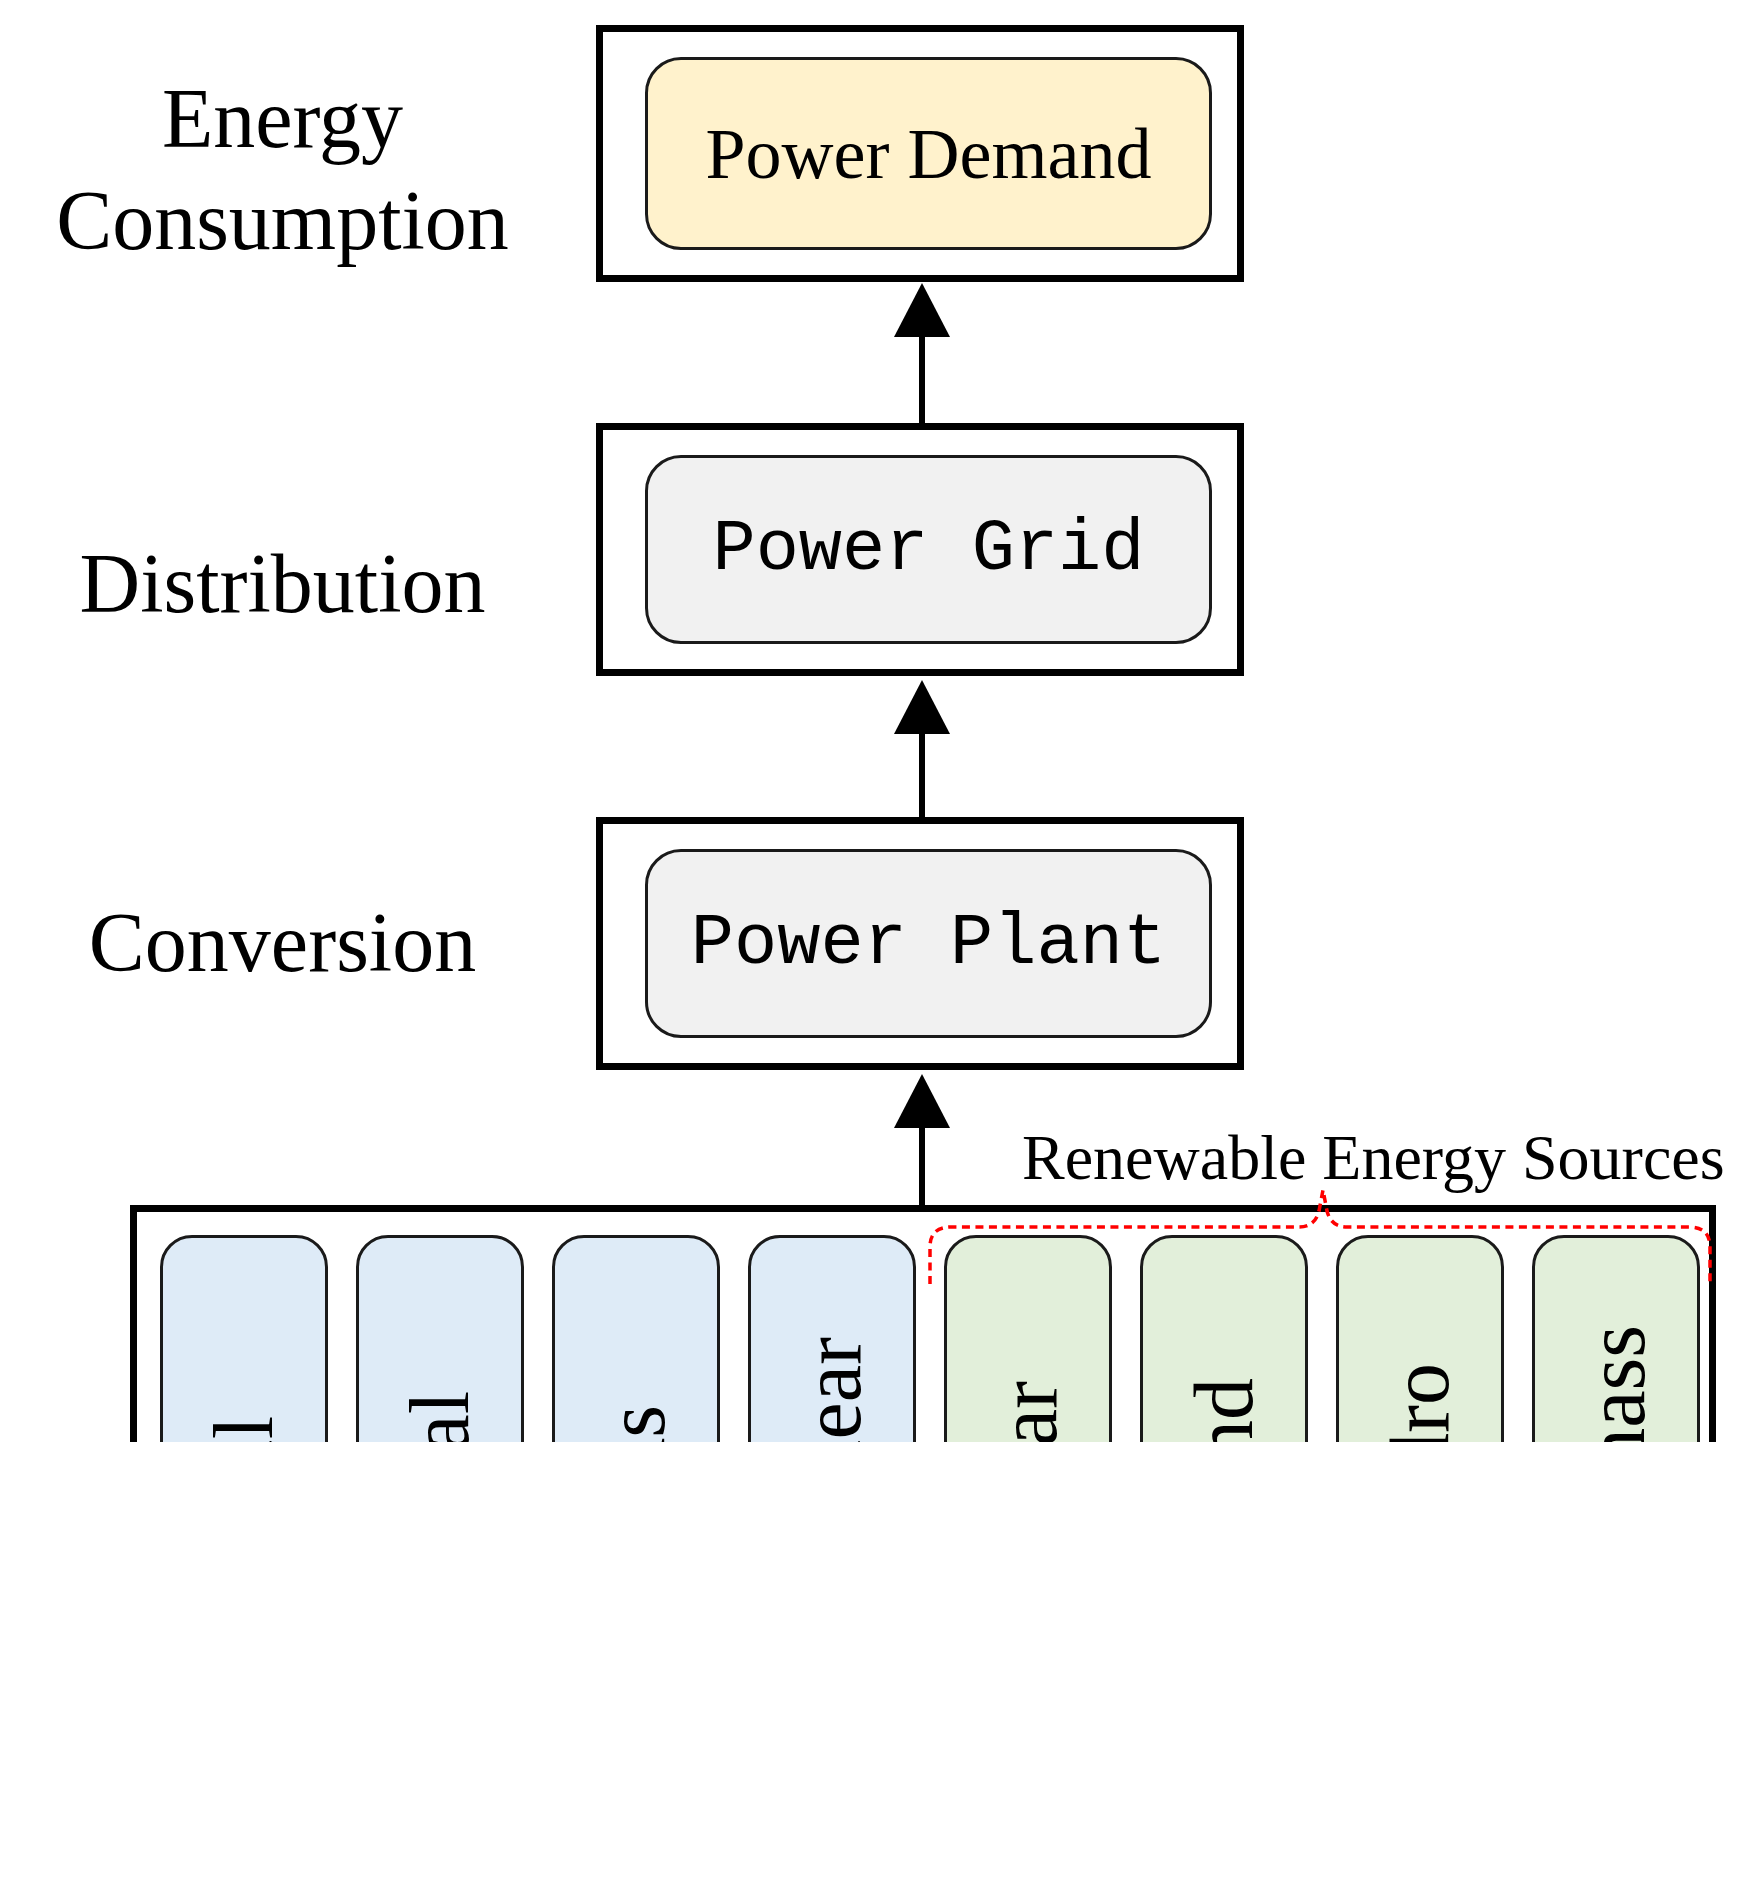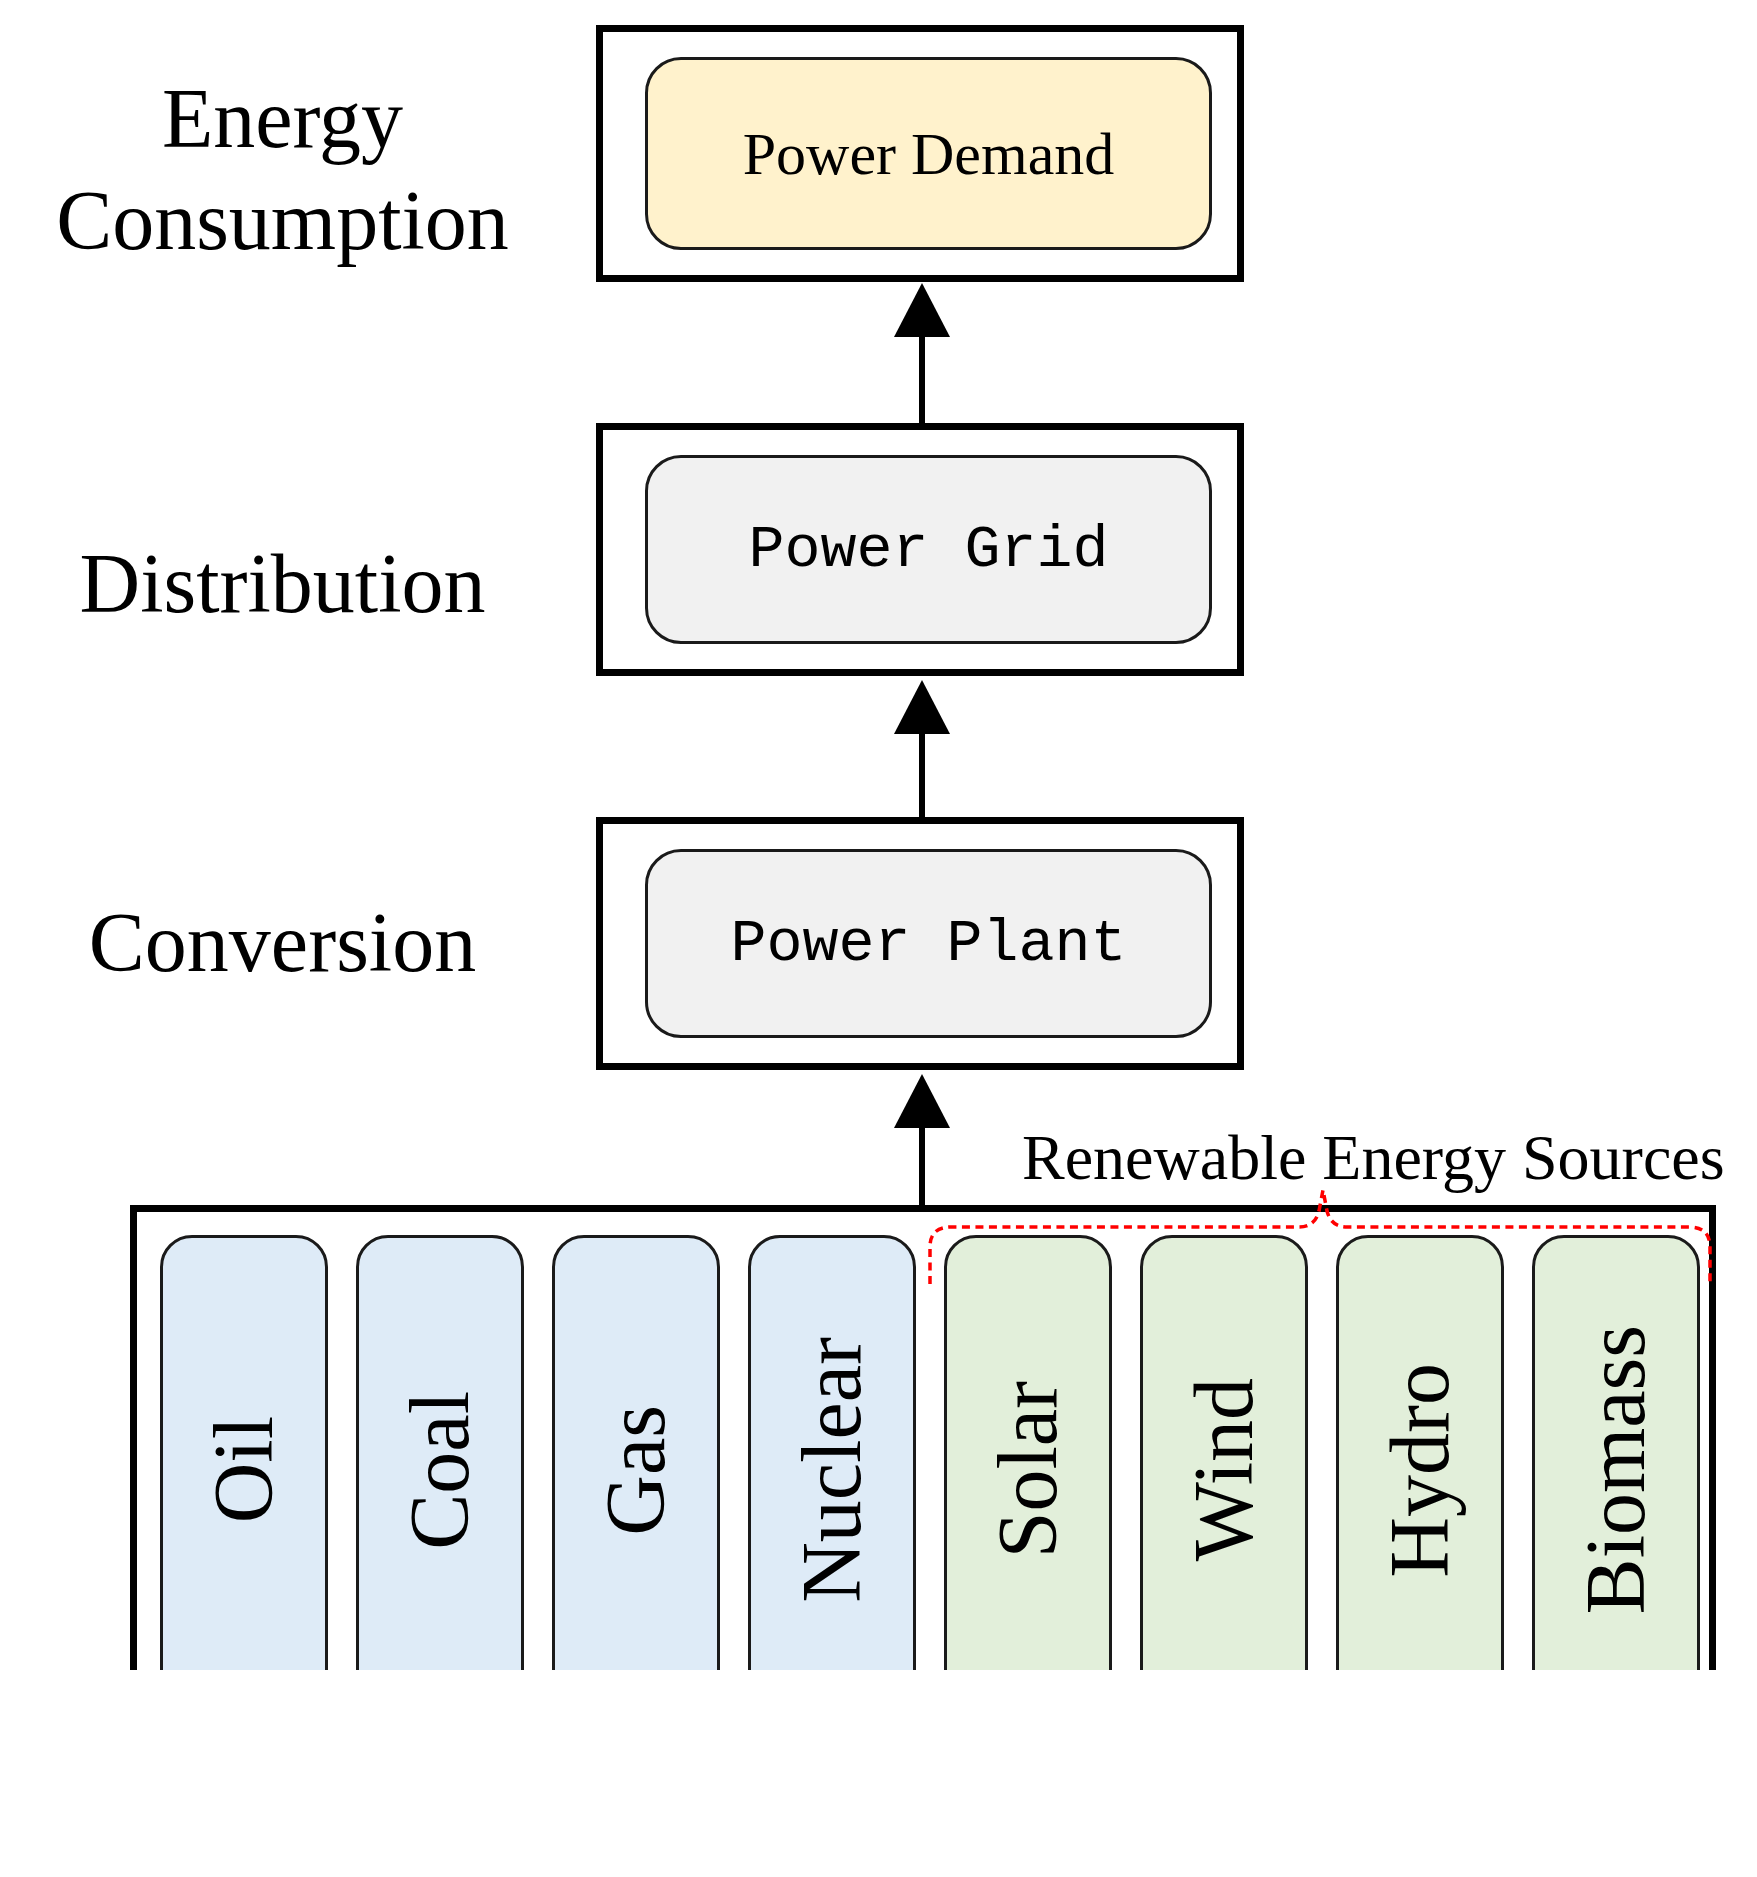--- a/index.html
+++ b/index.html
@@ -1,29 +1,29 @@
 <!DOCTYPE html>
 <html><head>
 <meta charset="utf-8">
 <style>
   html,body { margin:0; padding:0; background:#ffffff; }
   .canvas {
-    position:relative; width:1757px; height:1670px; background:#ffffff;
+    position:relative; width:1757px; height:1442px; background:#ffffff;
     font-family:"Liberation Serif", serif; color:#000; overflow:hidden;
   }
   
   .outer {
     position:absolute; left:596px; width:648px;
     border:7px solid #000; background:#fff; box-sizing:border-box;
   }
   .inner {
     position:absolute; left:25px; right:25px; top:25px; bottom:25px;
     border:3px solid #1a1a1a; border-radius:36px;
     display:flex; align-items:center; justify-content:center;
-    font-size:60px; line-height:1; box-sizing:border-box;margin-left:17px;
+    font-size:72px; line-height:1; box-sizing:border-box;margin-left:17px;
   }
   .fill-cream { background:#FFF2CC; }
   .fill-gray  { background:#F1F1F1;font-family:Liberation Mono, monospace; }
   
   .side {
     position:absolute; left:0; width:565px;
     display:flex; align-items:center; justify-content:center;
     text-align:center; font-size:84px; line-height:1.22;
   }
   

